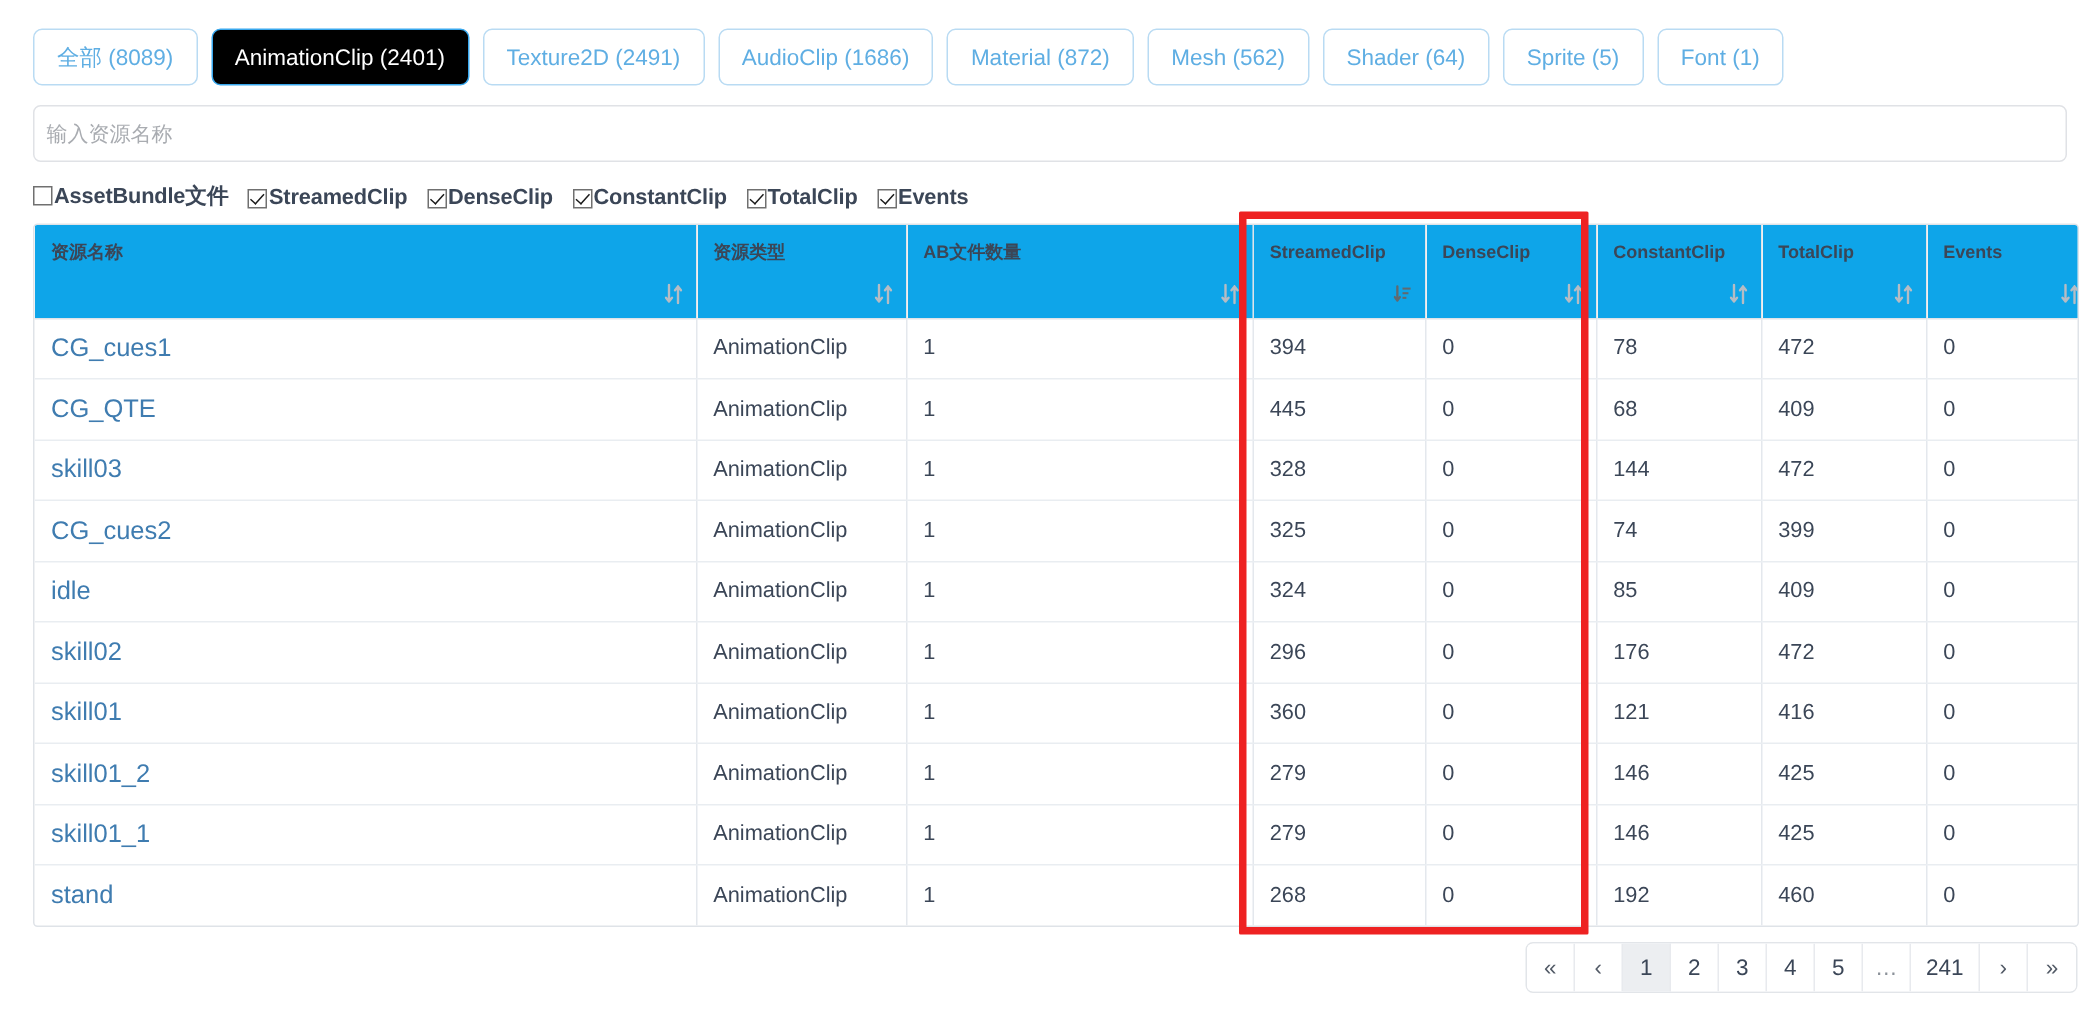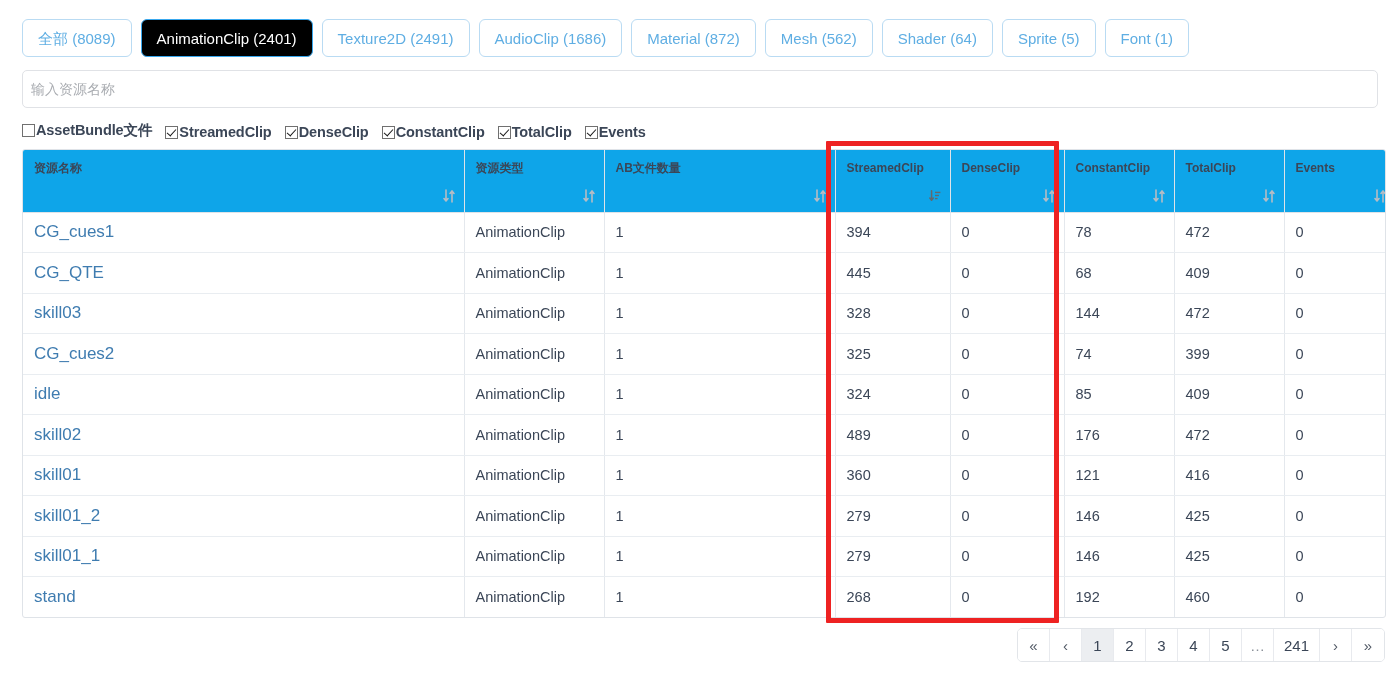--- a/index.html
+++ b/index.html
@@ -357,21 +357,21 @@
             <td>324</td>
             <td>0</td>
             <td>85</td>
             <td>409</td>
             <td>0</td>
           </tr>
           <tr>
             <td class="name"><a>skill02</a></td>
             <td>AnimationClip</td>
             <td>1</td>
-            <td>489</td>
+            <td>296</td>
             <td>0</td>
             <td>176</td>
             <td>472</td>
             <td>0</td>
           </tr>
           <tr>
             <td class="name"><a>skill01</a></td>
             <td>AnimationClip</td>
             <td>1</td>
             <td>360</td>

